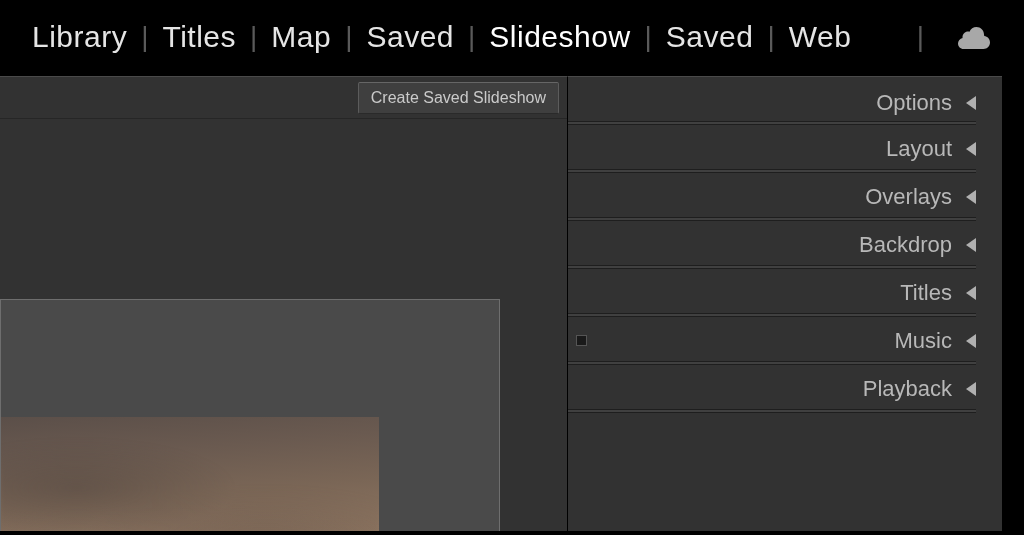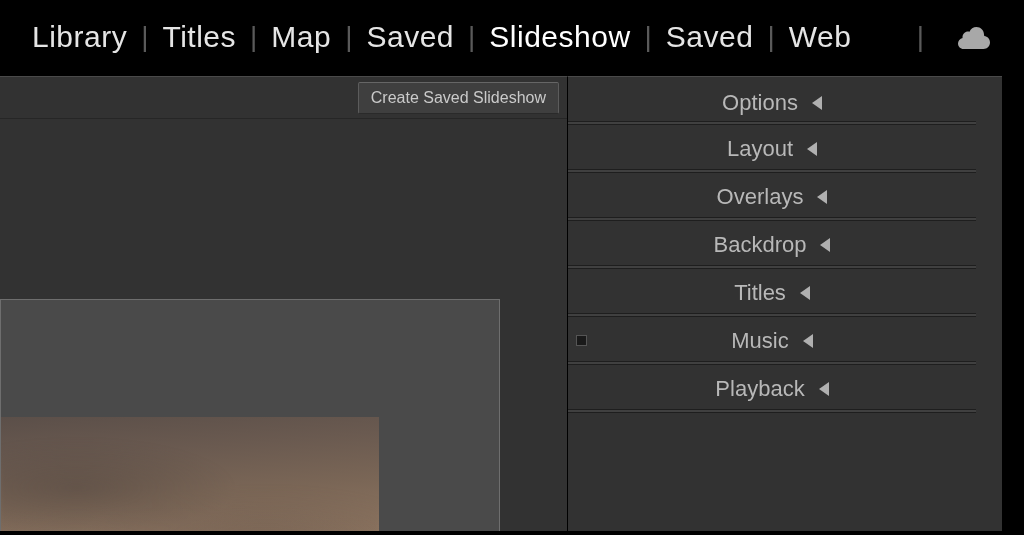--- a/index.html
+++ b/index.html
@@ -109,21 +109,21 @@
     border-top: 1px solid #4a4a4a;
     display: flex;
     flex-direction: column;
     padding-top: 4px;
     padding-right: 26px;
   }
   .panel-row {
     height: 48px;
     display: flex;
     align-items: center;
-    justify-content: center;
+    justify-content: flex-end;
     border-bottom: 1px solid #1e1e1e;
     box-shadow: inset 0 -2px 0 #404040, inset 0 -3px 0 #1e1e1e;
     position: relative;
   }
   .panel-row:first-child { height: 44px; }
   .panel-label {
     color: #b8b8b8;
     font-size: 22px;
     font-weight: 300;
     margin-right: 14px;

